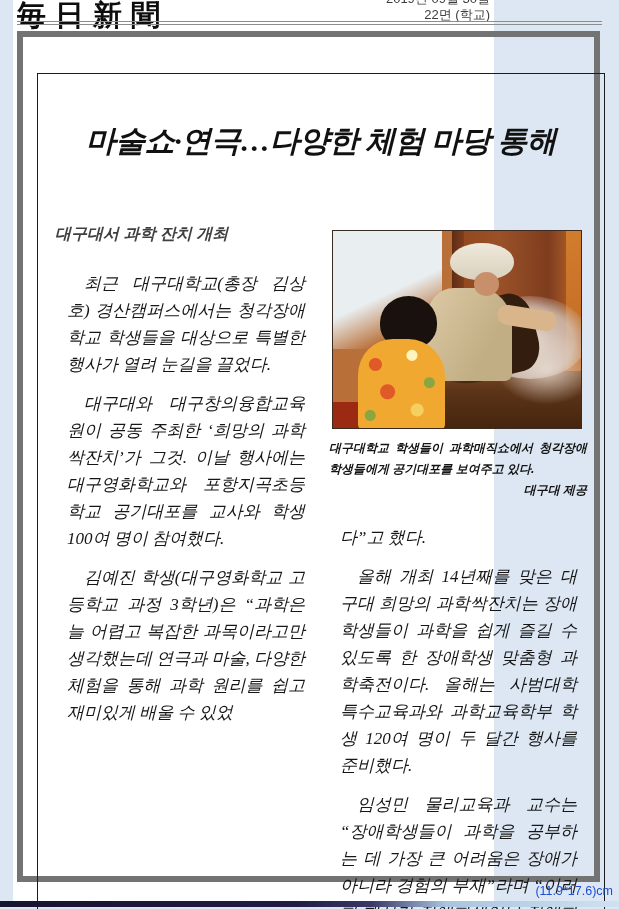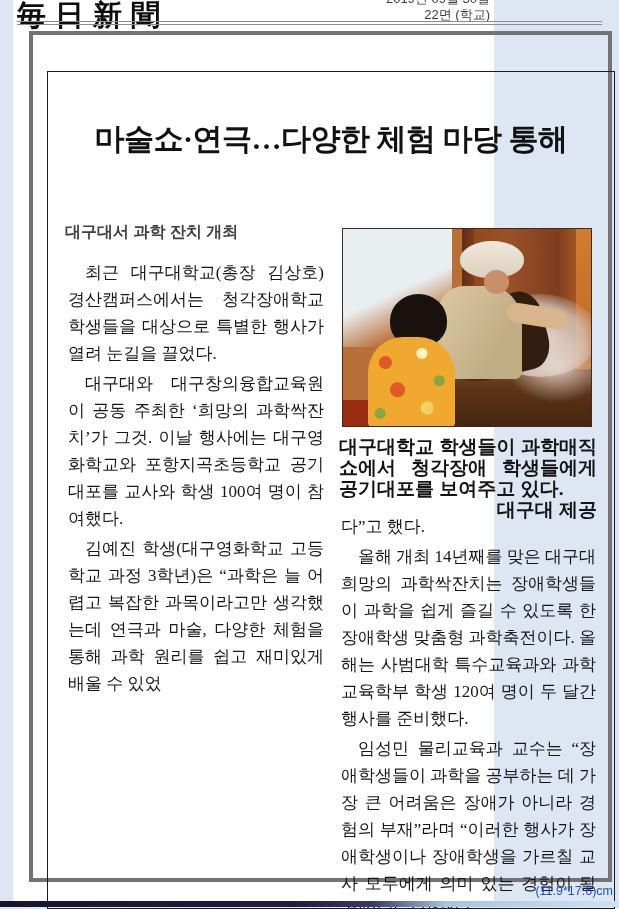--- a/index.html
+++ b/index.html
@@ -24,22 +24,22 @@
     position:absolute;right:4px;top:-9px;text-align:right;
     font-family:"Liberation Sans","DejaVu Sans",sans-serif;
     font-size:13px;line-height:16px;color:#3c3c3c;white-space:nowrap;
   }
   .header-rule{
     position:absolute;left:4px;top:21px;width:585px;height:2px;
     border-top:1px solid #8d8d8d;border-bottom:1px solid #8d8d8d;
   }
   
   .outer-frame{
-    position:absolute;left:16px;top:31px;width:583px;height:851px;
-    border:4px solid #737373;box-sizing:border-box;
+    position:absolute;left:4px;top:31px;width:583px;height:851px;
+    border:6px solid #737373;box-sizing:border-box;font-style:italic;
   }
   .inner-box{
     position:absolute;left:14px;top:36px;width:568px;height:838px;
     border:1px solid #1c1c1c;box-sizing:border-box;
   }
   
   .headline{
     position:absolute;left:0;top:44px;width:100%;text-align:center;
     font-size:30px;line-height:46px;font-weight:600;
     letter-spacing:-0.5px;color:#111;
@@ -49,21 +49,21 @@
     position:absolute;left:17px;top:150px;
     font-family:"Liberation Sans","DejaVu Sans",sans-serif;
     font-size:16px;font-weight:bold;color:#404040;
   }
   
   .col{
     font-size:17px;line-height:27px;text-align:justify;color:#161616;
   }
   .col-left{position:absolute;left:17px;top:184px;width:262px;}
   .col-right{position:absolute;left:290px;top:438px;width:261px;}
-  .para{margin:3px;text-indent:1em;}
+  .para{margin:12px;text-indent:1em;}
   .para.noindent{text-indent:0;}
   
   .photo{
     position:absolute;left:294px;top:156px;width:250px;height:199px;
     border:1px solid #3a2a20;box-sizing:border-box;overflow:hidden;
     background:linear-gradient(100deg,#d class;#b96f38);
     background:#b96f38;
   }
   .photo div{position:absolute;}
   .ph-bg-left{left:0;top:0;width:44%;height:60%;
@@ -102,21 +102,21 @@
       radial-gradient(circle at 20% 28%,#e05a28 0 6px,rgba(0,0,0,0) 7px),
       radial-gradient(circle at 62% 18%,#fff3c0 0 5px,rgba(0,0,0,0) 6px),
       radial-gradient(circle at 82% 48%,#8aa640 0 5px,rgba(0,0,0,0) 6px),
       radial-gradient(circle at 34% 58%,#e05a28 0 7px,rgba(0,0,0,0) 8px),
       radial-gradient(circle at 68% 78%,#f5d060 0 6px,rgba(0,0,0,0) 7px),
       radial-gradient(circle at 14% 84%,#8aa640 0 5px,rgba(0,0,0,0) 6px);}
   
   .caption{
     position:absolute;left:291px;top:364px;width:258px;
     font-family:"Liberation Sans","DejaVu Sans",sans-serif;
-    font-size:19px;font-weight:bold;line-height:21px;
+    font-size:12px;font-weight:bold;line-height:21px;
     text-align:justify;color:#141414;
   }
   .credit{float:right;}
   
   .size-label{
     position:absolute;left:380px;top:884px;width:220px;text-align:right;
     font-family:"Liberation Sans","DejaVu Sans",sans-serif;
     font-size:12.5px;color:#1d4ed8;
   }
   .bottom-bar{

